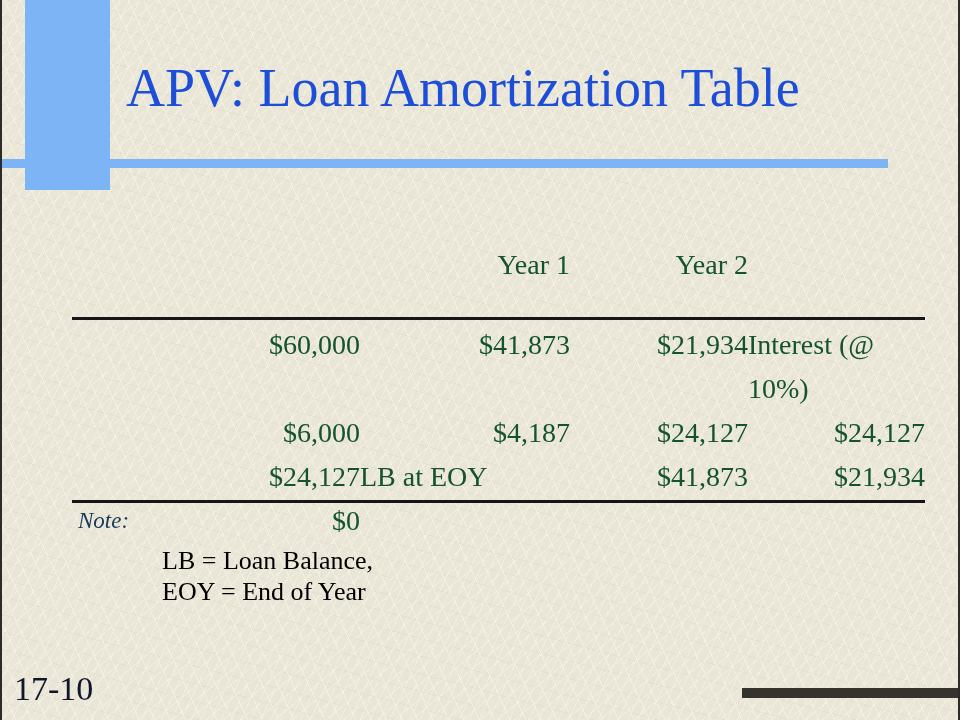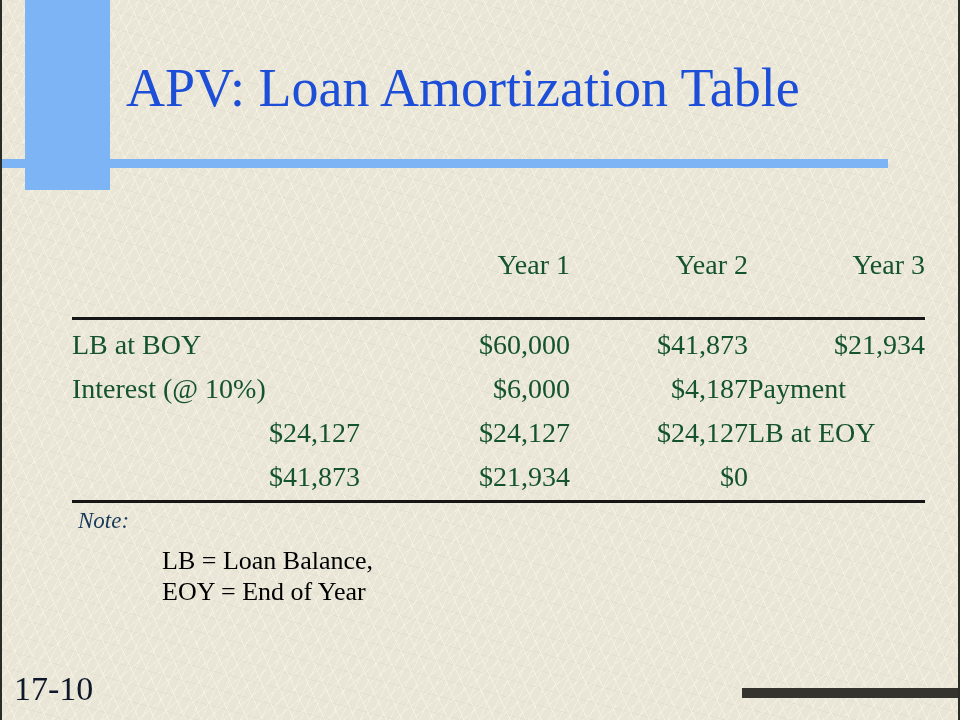--- a/index.html
+++ b/index.html
@@ -128,37 +128,34 @@
 
 <div class="abs" id="accent-line"></div>
 <div class="abs" id="accent-rect"></div>
 
 <div class="abs" id="slide-title">APV: Loan Amortization Table</div>
 
 <div class="abs tbl-grid" id="table-header">
   <div class="rowlabel"></div>
   <div class="colhead">Year 1</div>
   <div class="colhead">Year 2</div>
-  <div class="colhead">Year 3</div>
 </div>
 
 <div class="abs rule" id="rule-top"></div>
 <div class="abs rule" id="rule-bottom"></div>
 
 <div class="abs tbl-grid" id="table-body">
-  <div class="rowlabel">LB at BOY</div>
   <div class="num">$60,000</div>
   <div class="num">$41,873</div>
   <div class="num">$21,934</div>
 
   <div class="rowlabel">Interest (@ 10%)</div>
   <div class="num">$6,000</div>
   <div class="num">$4,187</div>
 
-  <div class="rowlabel">Payment</div>
   <div class="num">$24,127</div>
   <div class="num">$24,127</div>
   <div class="num">$24,127</div>
 
   <div class="rowlabel">LB at EOY</div>
   <div class="num">$41,873</div>
   <div class="num">$21,934</div>
   <div class="num">$0</div>
 </div>
 

